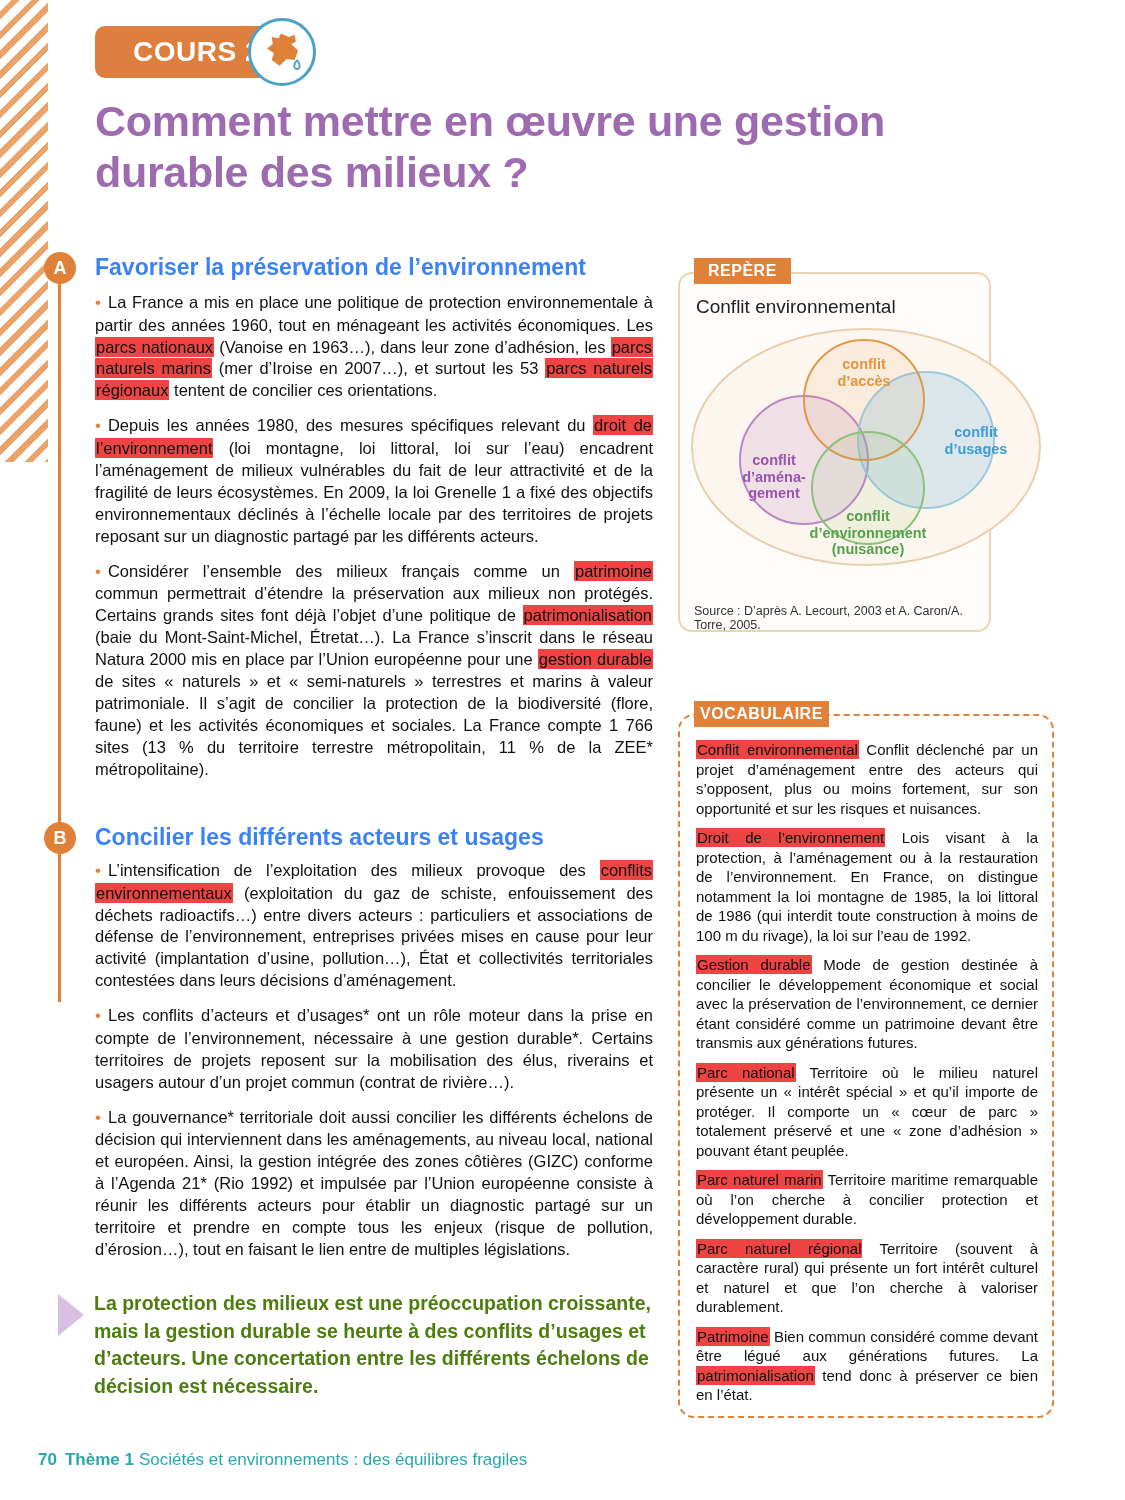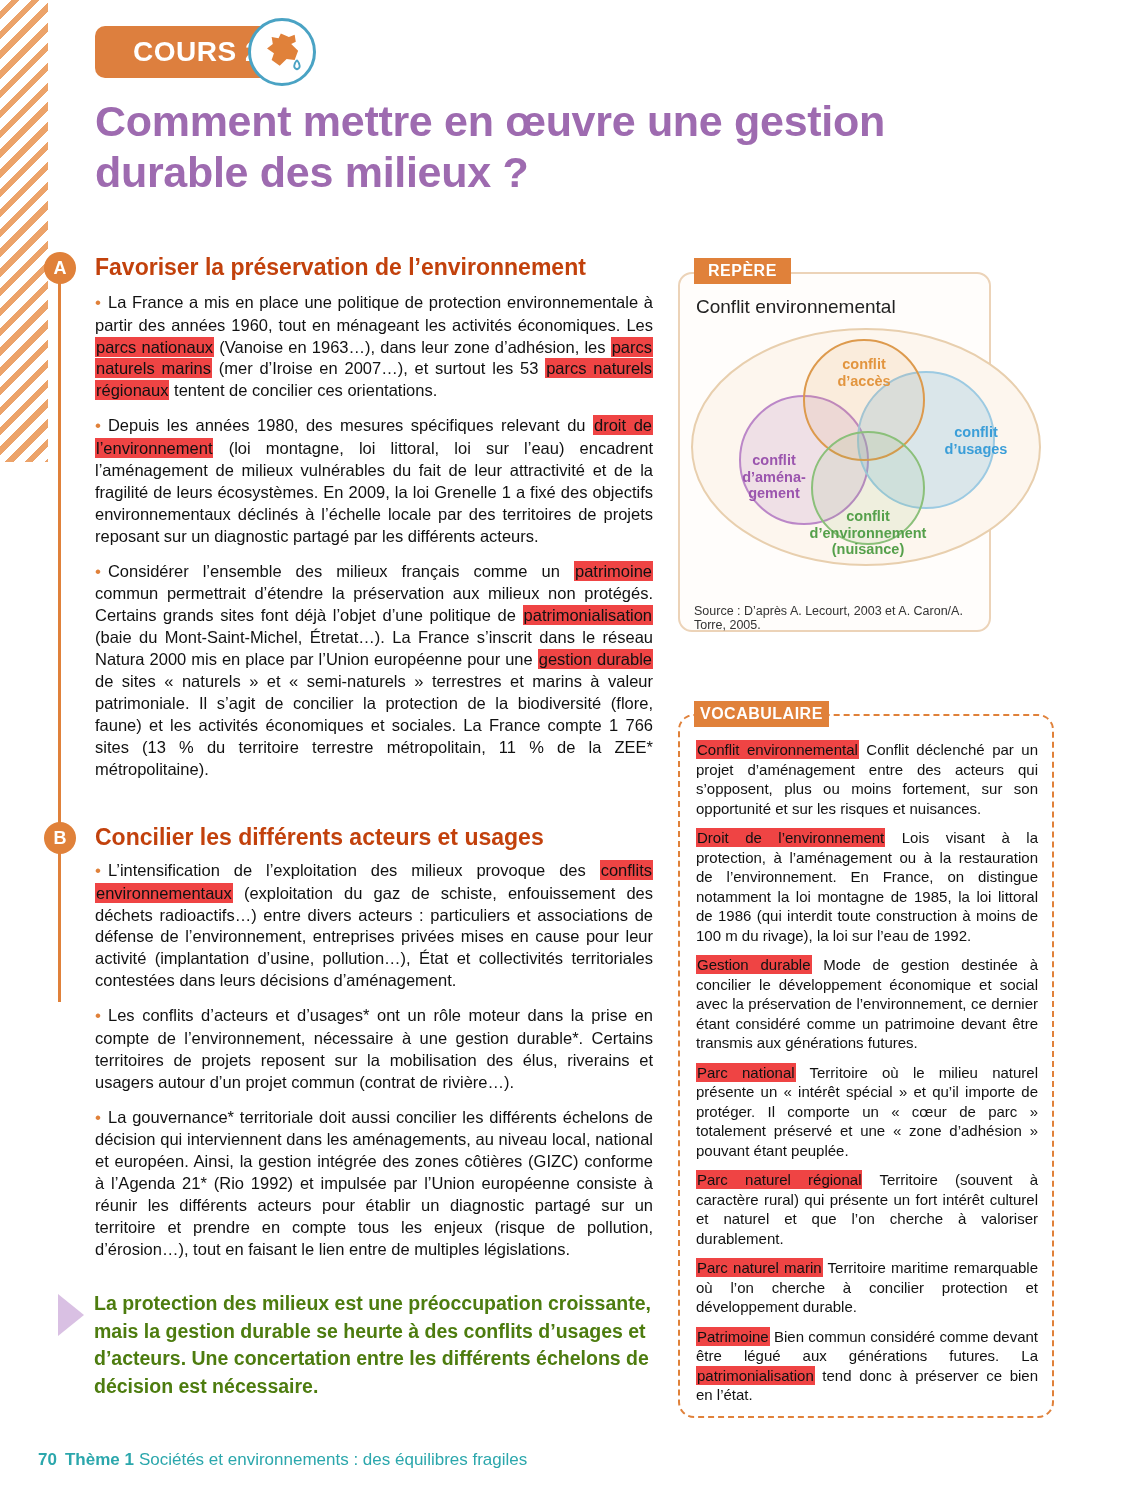--- a/index.html
+++ b/index.html
@@ -18,21 +18,21 @@
     background:#fff;border:3px solid #4aa3c4;box-sizing:border-box;display:flex;align-items:center;justify-content:center;}
 
   .title{position:absolute;left:95px;top:96px;width:880px;margin:0;font-size:43px;line-height:1.18;
     font-weight:bold;color:#9e6bb0;letter-spacing:-0.3px;}
 
   
   .badge{position:absolute;width:32px;height:32px;border-radius:50%;background:#e0813a;color:#fff;
     font-weight:bold;font-size:18px;display:flex;align-items:center;justify-content:center;}
   .badge-a{left:44px;top:252px;}
   .badge-b{left:44px;top:822px;}
-  .sec-heading{position:absolute;left:95px;margin:0;font-size:23px;font-weight:bold;color:#c2410c;}
+  .sec-heading{position:absolute;left:95px;margin:0;font-size:23px;font-weight:bold;color:#3b82f6;}
   .head-a{top:254px;}
   .head-b{top:824px;}
 
   
   .paras{position:absolute;left:95px;width:558px;}
   .paras-a{top:292px;}
   .paras-b{top:860px;}
   .para{margin:0 0 13px 0;font-size:16.5px;line-height:1.33;text-align:justify;}
   .para::before{content:"•";color:#e0813a;margin-right:7px;font-size:17px;}
   .b{font-weight:normal;}
@@ -133,22 +133,22 @@
     <div class="repere-source">Source : D’après A. Lecourt, 2003 et A. Caron/A. Torre, 2005.</div>
   </div>
 
   <div class="vocab">
     <div class="vocab-label">VOCABULAIRE</div>
     <div class="vocab-entries">
       <p class="vocab-entry"><span class="b hl">Conflit environnemental</span><span> Conflit déclenché par un projet d’aménagement entre des acteurs qui s’opposent, plus ou moins fortement, sur son opportunité et sur les risques et nuisances.</span></p>
       <p class="vocab-entry"><span class="b hl">Droit de l’environnement</span><span> Lois visant à la protection, à l’aménagement ou à la restauration de l’environnement. En France, on distingue notamment la loi montagne de 1985, la loi littoral de 1986 (qui interdit toute construction à moins de 100 m du rivage), la loi sur l’eau de 1992.</span></p>
       <p class="vocab-entry"><span class="b hl">Gestion durable</span><span> Mode de gestion destinée à concilier le développement économique et social avec la préservation de l’environnement, ce dernier étant considéré comme un patrimoine devant être transmis aux générations futures.</span></p>
       <p class="vocab-entry"><span class="b hl">Parc national</span><span> Territoire où le milieu naturel présente un « intérêt spécial » et qu’il importe de protéger. Il comporte un « cœur de parc » totalement préservé et une « zone d’adhésion » pouvant étant peuplée.</span></p>
+      <p class="vocab-entry"><span class="b hl">Parc naturel marin</span><span> Territoire maritime remarquable où l’on cherche à concilier protection et développement durable.</span></p>
       <p class="vocab-entry"><span class="b hl">Parc naturel régional</span><span> Territoire (souvent à caractère rural) qui présente un fort intérêt culturel et naturel et que l’on cherche à valoriser durablement.</span></p>
-      <p class="vocab-entry"><span class="b hl">Parc naturel marin</span><span> Territoire maritime remarquable où l’on cherche à concilier protection et développement durable.</span></p>
       <p class="vocab-entry"><span class="b hl">Patrimoine</span><span> Bien commun considéré comme devant être légué aux générations futures. La </span><span class="b hl">patrimonialisation</span><span> tend donc à préserver ce bien en l’état.</span></p>
     </div>
   </div>
 
   <div class="footer">
     <span class="f-num">70</span><span class="f-theme">Thème 1</span><span class="f-text">Sociétés et environnements : des équilibres fragiles</span>
   </div>
 
 </div>
 

